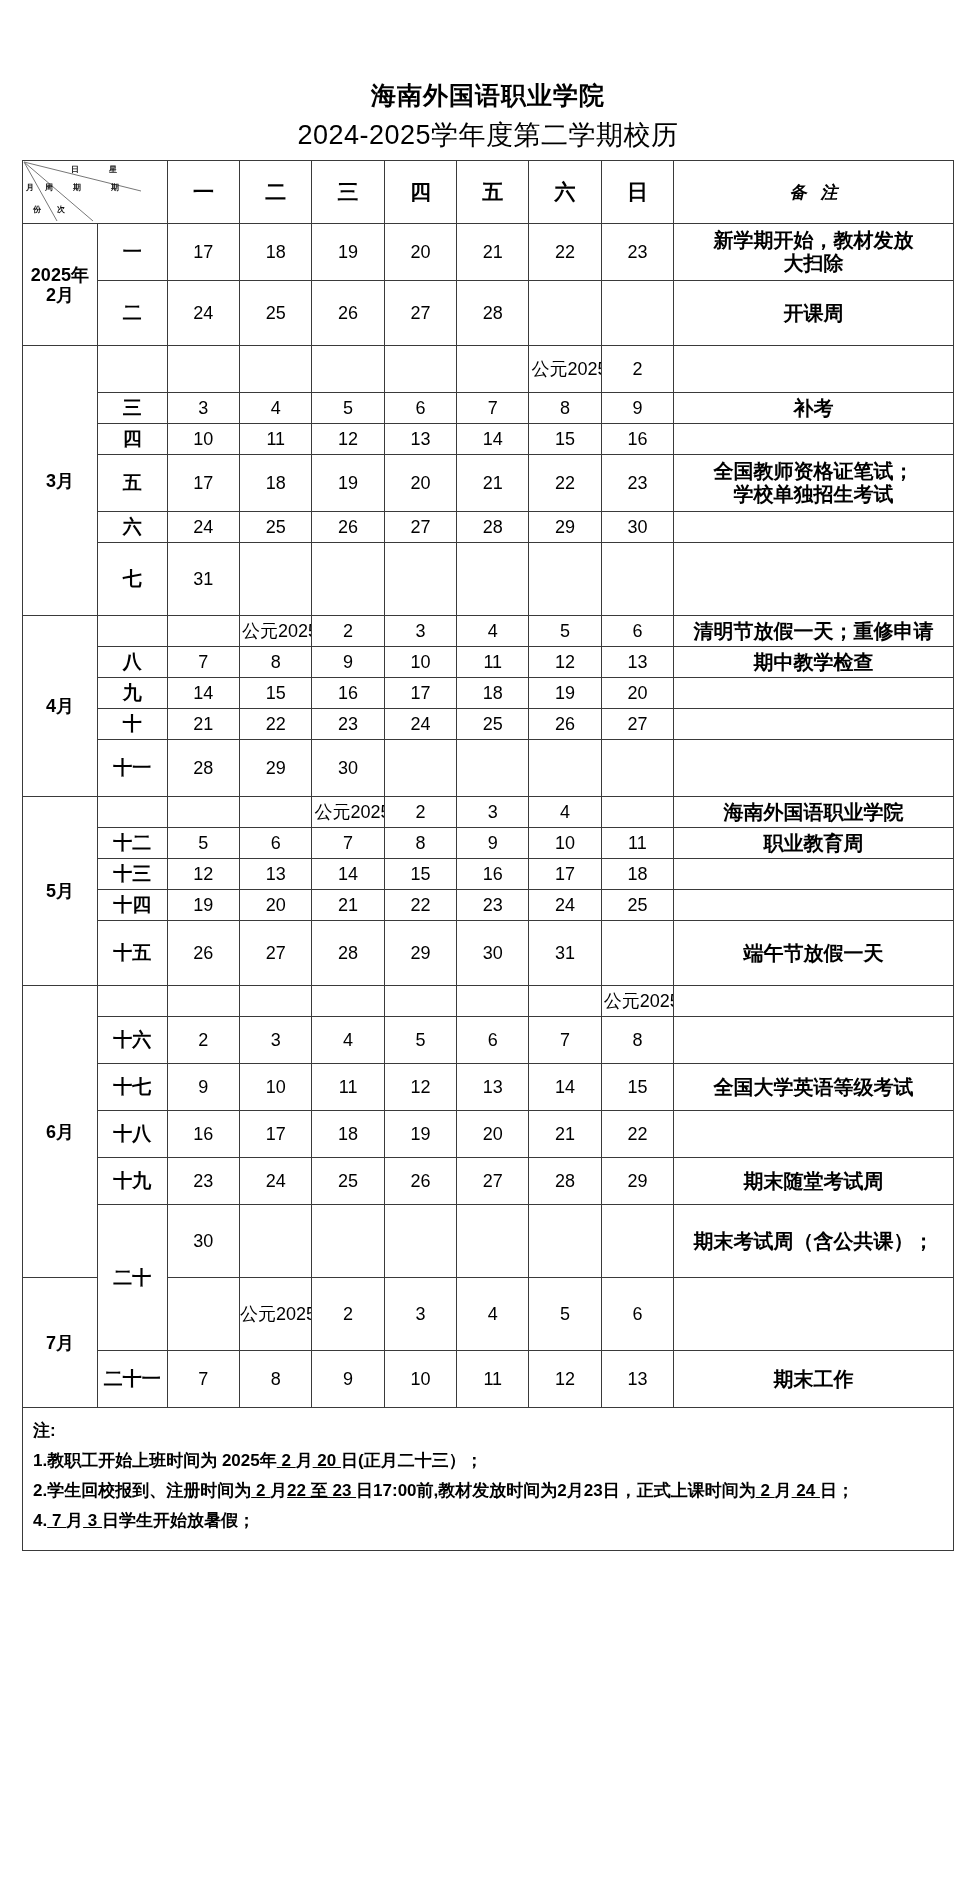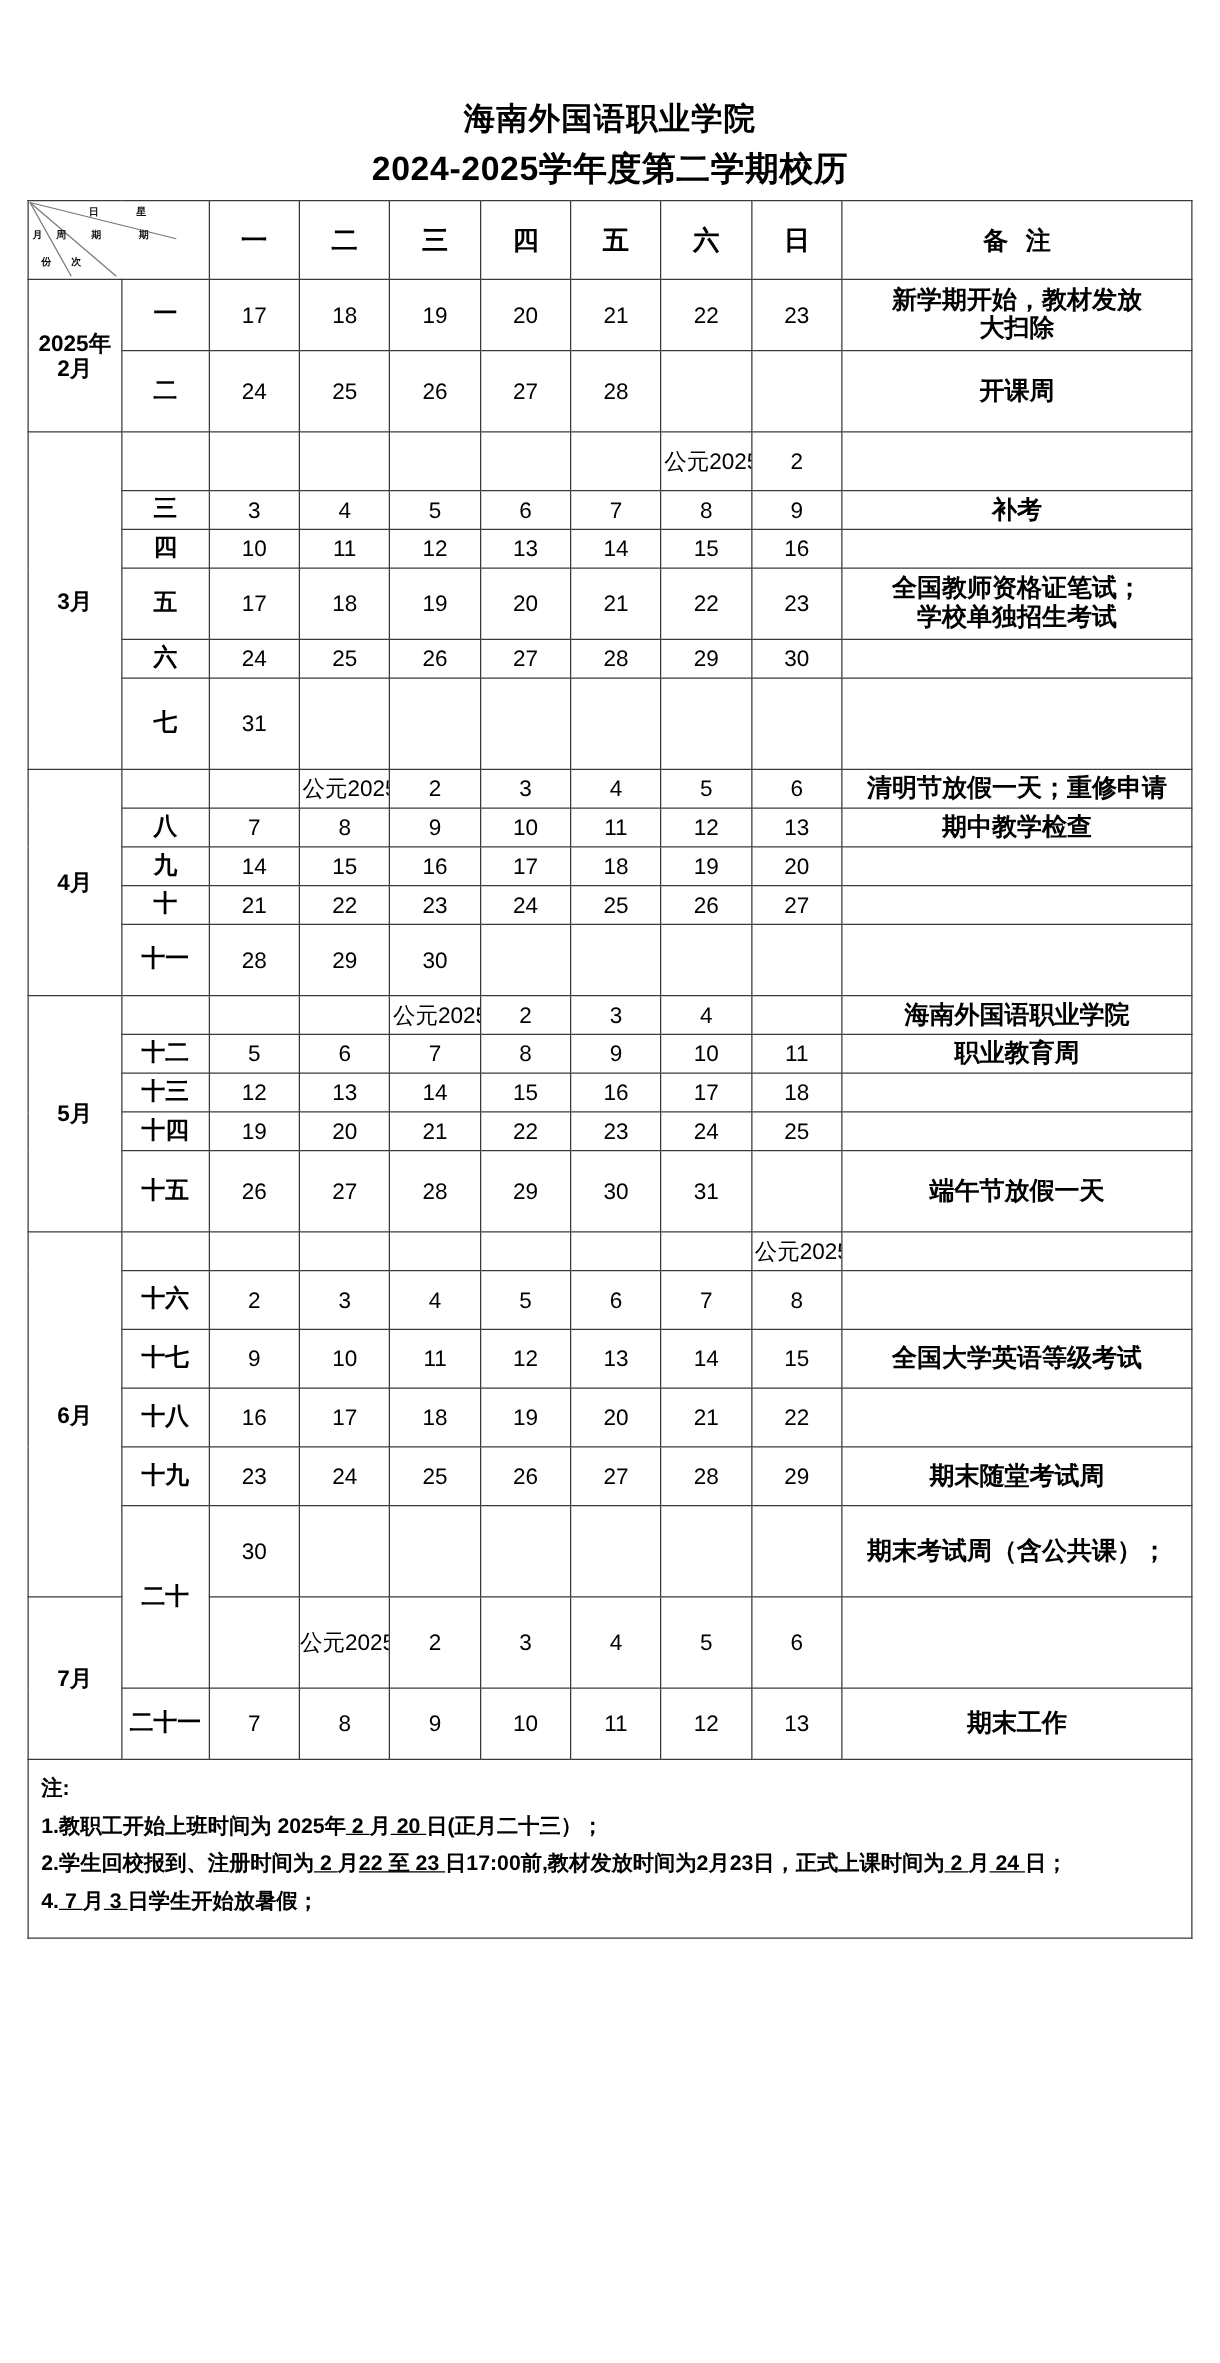--- a/index.html
+++ b/index.html
@@ -24,21 +24,21 @@
   .title1{
     font-size:25px;
     font-weight:bold;
     letter-spacing:1px;
     line-height:34px;
     padding-bottom:4px;
     text-align:center;
   }
   .title2{
     font-size:27px;
-    font-weight:bold;
+    font-weight:normal;
     letter-spacing:0.5px;
     line-height:38px;
     padding-bottom:6px;
   }
 
   .tbl-wrap{padding:0 22px 0 22px;}
 
   table.cal{
     border-collapse:collapse;
     width:932px;
@@ -93,25 +93,26 @@
   .lbl-qi2{left:88px;top:22px;}  
   .lbl-fen{left:10px;top:44px;}  
   .lbl-ci{left:34px;top:44px;}   
 
   th.hdr-day{
     font-size:21px;
     font-weight:bold;
     height:62px;
   }
   th.hdr-note{
-    font-size:20px;
+    font-size:17px;
     font-weight:bold;
     letter-spacing:14px;
     text-indent:14px;
     height:62px;
+    font-style:italic;
   }
 
   td.month{
     font-size:18px;
     font-weight:bold;
     line-height:20px;
     white-space:normal;
   }
   td.week{
     font-size:19px;

